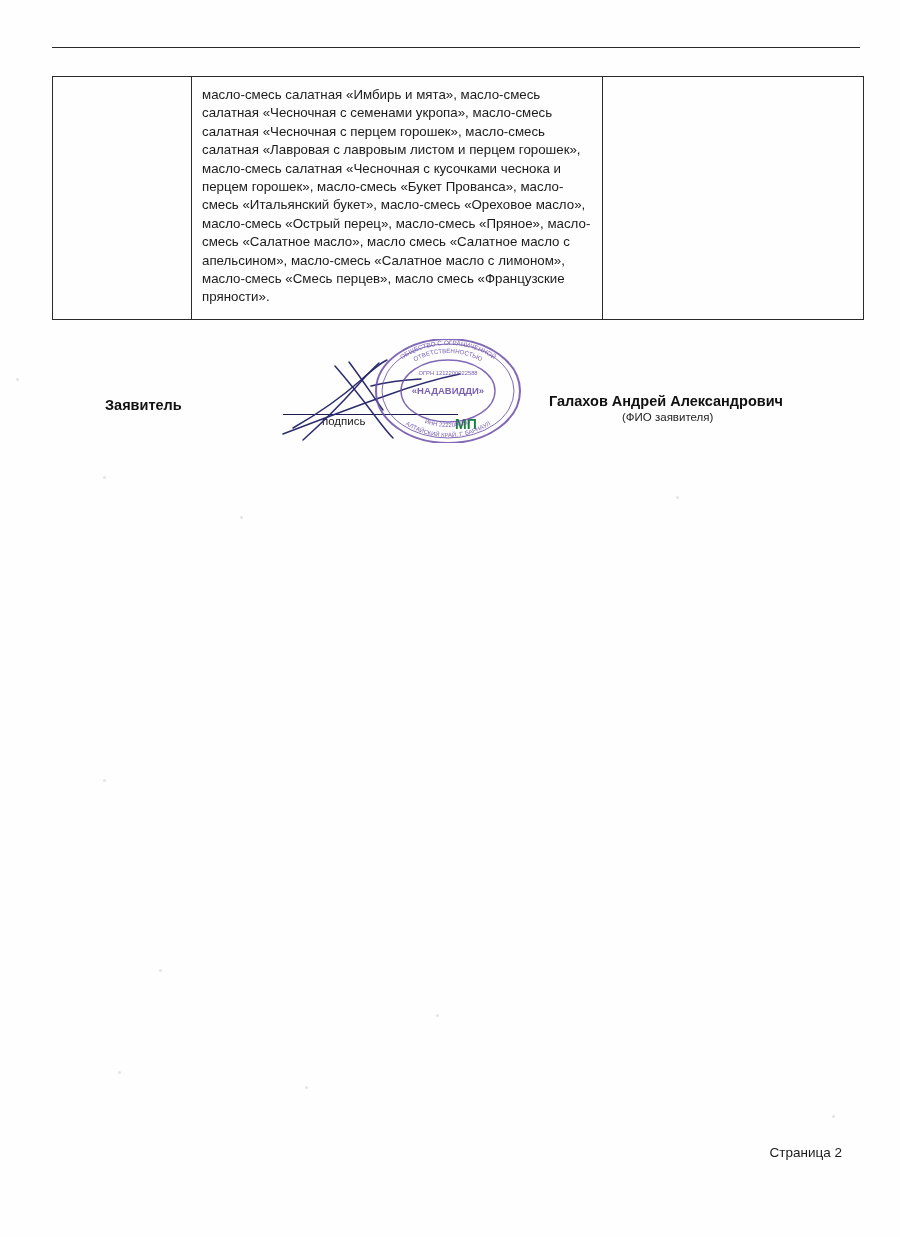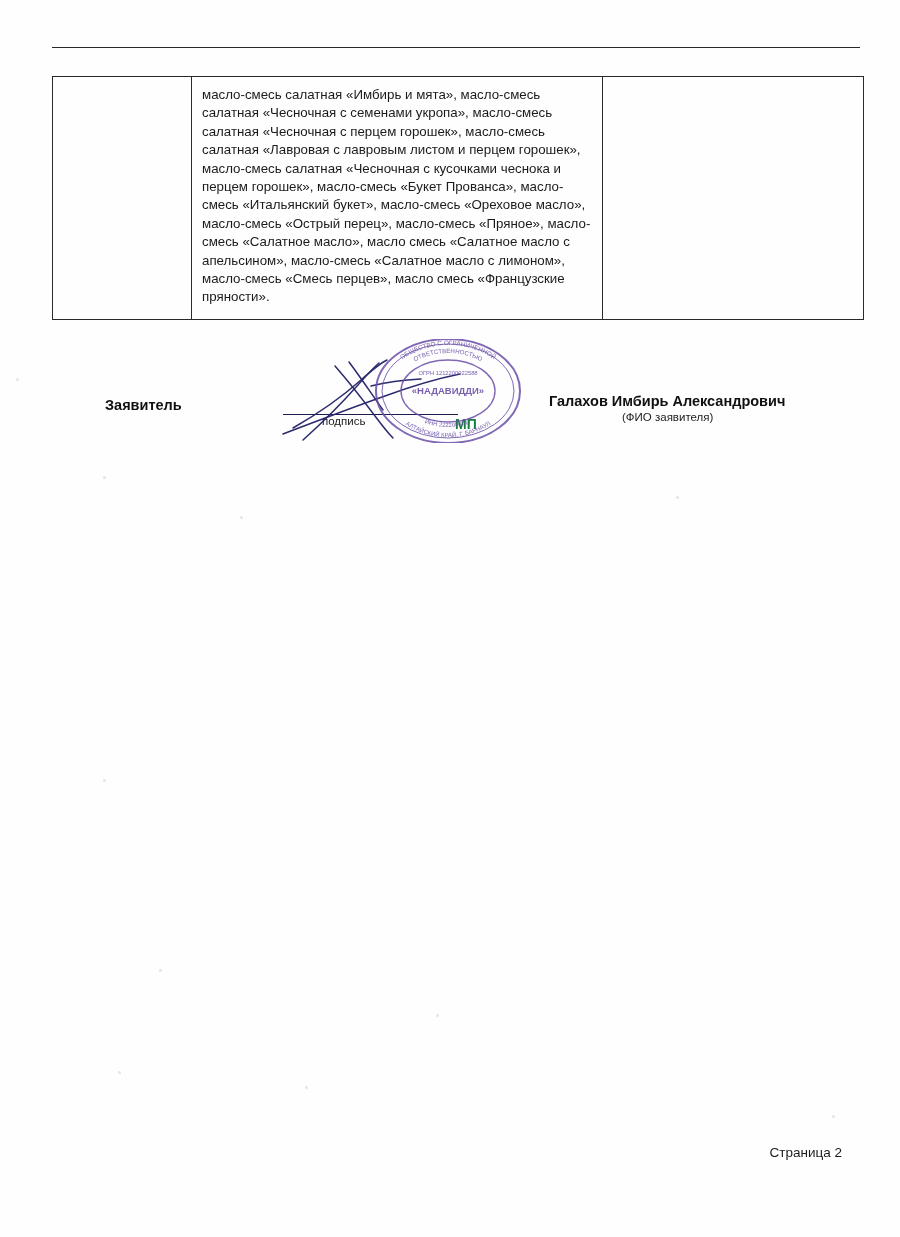--- a/index.html
+++ b/index.html
@@ -208,21 +208,21 @@
       </td>
     </tr>
   </tbody>
     </table>
 
   <div class="sig-row">
     <div class="sig-label">Заявитель</div>
     <div class="sig-line"></div>
     <div class="sig-podpis">подпись</div>
     <div class="sig-mp">МП</div>
-    <div class="sig-name">Галахов Имбирь Александрович</div>
+    <div class="sig-name">Галахов Андрей Александрович</div>
     <div class="sig-name-sub">(ФИО заявителя)</div>
   </div>
 
   <svg class="handsig" viewBox="0 0 230 95">
     <g fill="none" stroke="#2b2b6e" stroke-width="1.5" stroke-linecap="round">
       <path d="M8 82 C 40 70, 70 58, 110 44 C 140 33, 165 26, 185 22"></path>
       <path d="M18 76 C 46 60, 68 44, 86 28 C 96 19, 104 12, 112 8"></path>
       <path d="M28 88 C 48 70, 66 52, 82 34 C 90 25, 97 17, 104 11"></path>
       <path d="M60 14 C 74 30, 88 48, 100 64 C 106 72, 112 80, 118 86"></path>
       <path d="M74 10 C 86 26, 98 44, 108 58"></path>

